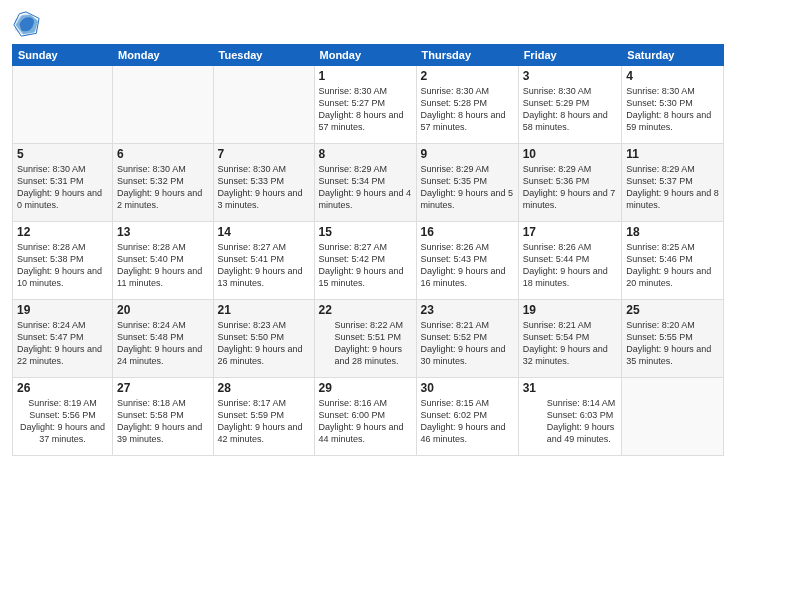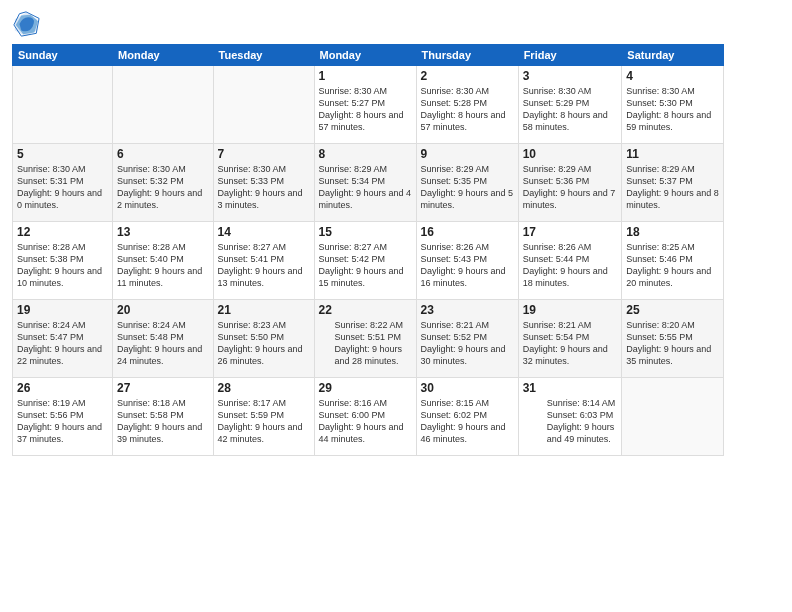--- a/index.html
+++ b/index.html
@@ -297,21 +297,21 @@
           <td>
             <span class="day-number">25</span>
             <div class="day-info" style="white-space: pre-line;">Sunrise: 8:20 AM
 Sunset: 5:55 PM
 Daylight: 9 hours and 35 minutes.</div>
           </td>
         </tr>
         <tr>
           <td>
             <span class="day-number">26</span>
-            <div class="day-info" style="white-space: pre-line;">Sunrise: 8:19 AM
+            <div class="day-info" style="white-space: pre-line; text-align: center;">Sunrise: 8:19 AM
 Sunset: 5:56 PM
 Daylight: 9 hours and 37 minutes.</div>
           </td>
           <td>
             <span class="day-number">27</span>
             <div class="day-info" style="white-space: pre-line;">Sunrise: 8:18 AM
 Sunset: 5:58 PM
 Daylight: 9 hours and 39 minutes.</div>
           </td>
           <td>

